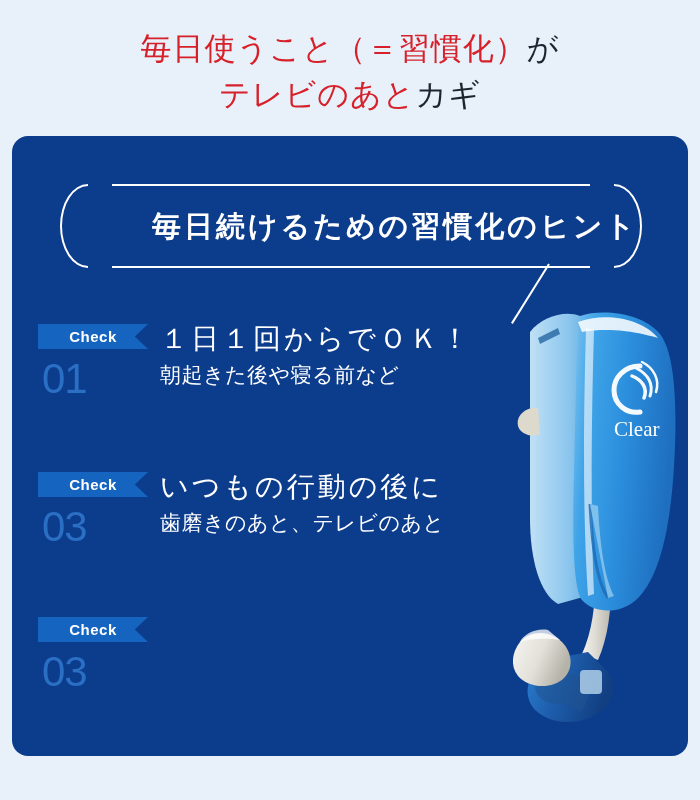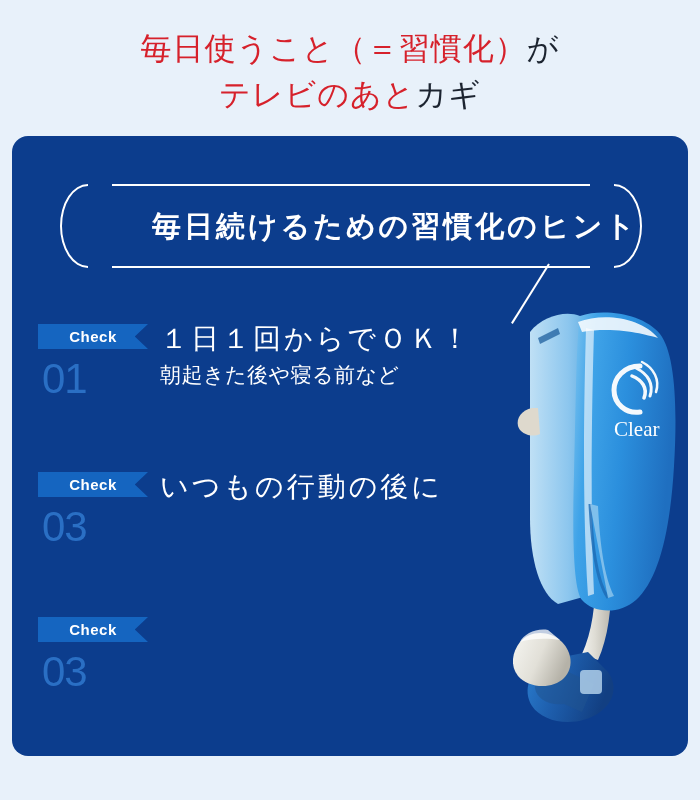--- a/index.html
+++ b/index.html
@@ -208,20 +208,21 @@
       </div>
     </div>
 
     <div class="check-row r2">
       <div class="badge-col">
         <div class="ribbon">Check</div>
         <div class="num">03</div>
       </div>
       <div class="text-col">
         <div class="check-title">いつもの行動の後に</div>
+        <div class="check-body">歯磨きのあと、テレビのあと</div>
       </div>
     </div>
 
     <div class="check-row">
       <div class="badge-col">
         <div class="ribbon">Check</div>
         <div class="num">03</div>
       </div>
     </div>
 

